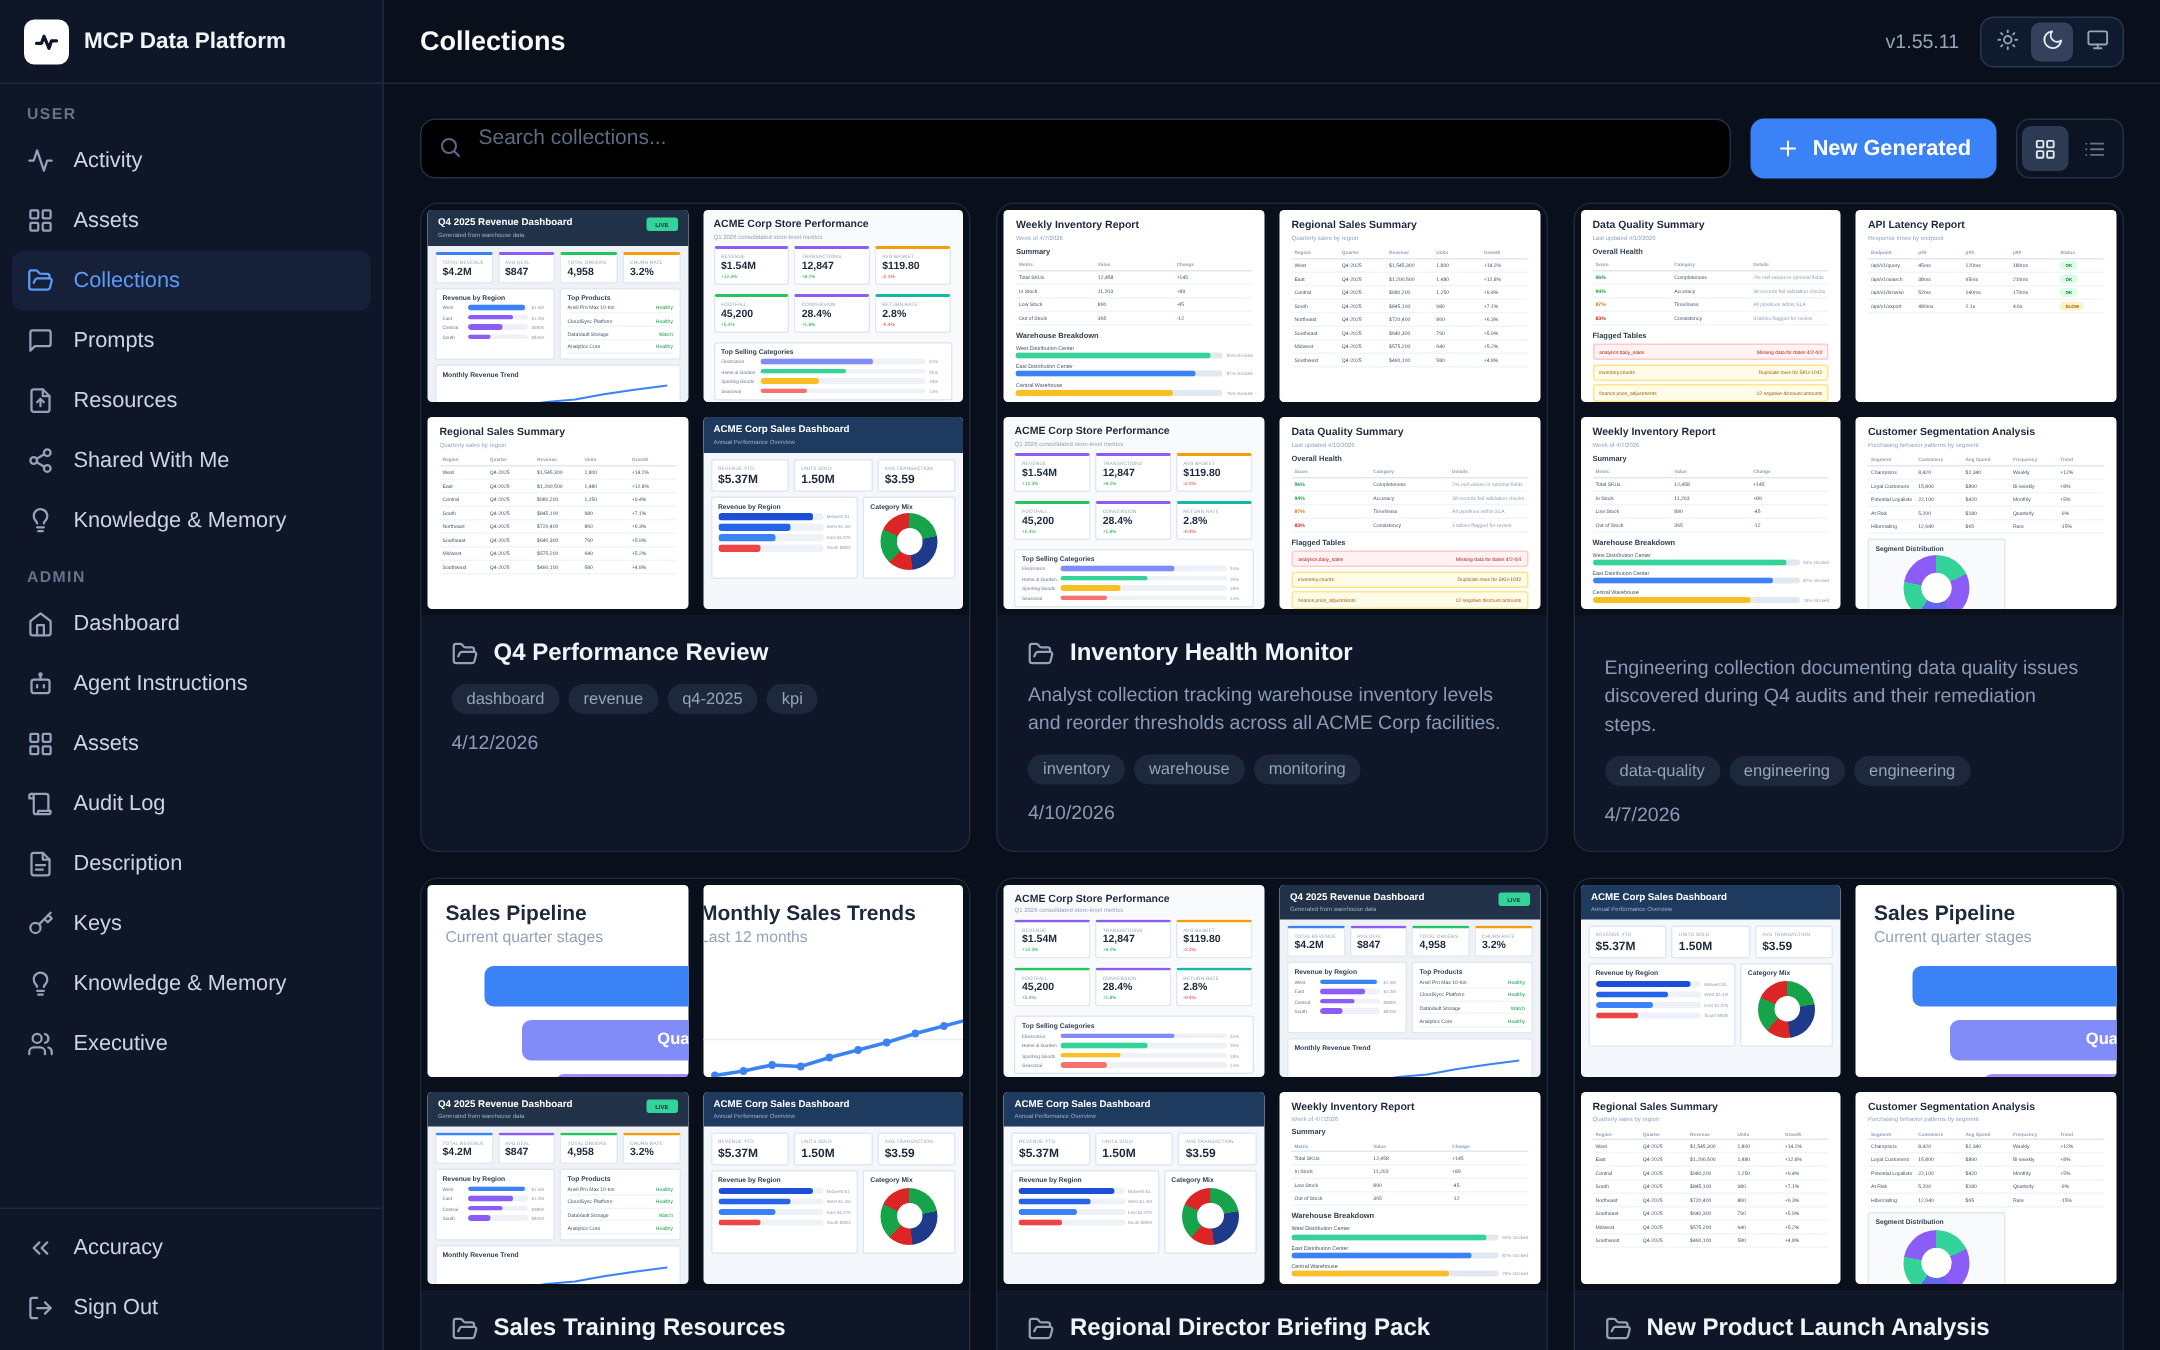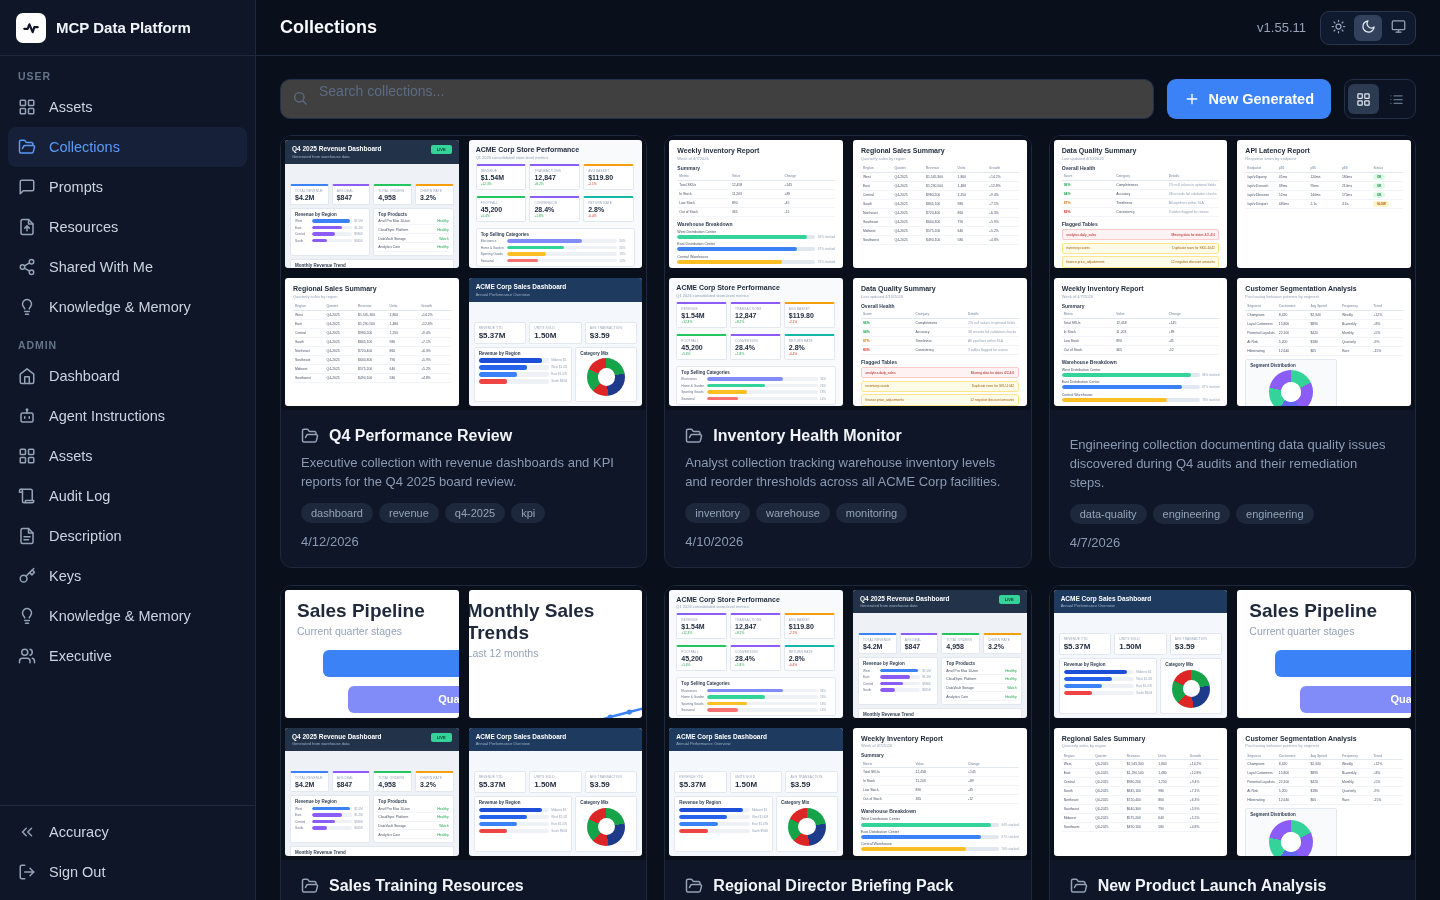--- a/index.html
+++ b/index.html
@@ -23,21 +23,21 @@
 .page-title{color:#f8fafc;font-size:18px;font-weight:bold}
 .topbar-right{display:flex;align-items:center;gap:14px}
 .version{color:#94a3b8;font-size:13px}
 .theme-toggle{display:flex;align-items:center;gap:2px;border:1px solid #293650;background:#101a2e;border-radius:9px;padding:3px}
 .theme-btn{width:28px;height:26px;display:flex;align-items:center;justify-content:center;border-radius:6px;color:#94a3b8;background:none;border:none;cursor:pointer}
 .theme-btn.active{background:#33415c;color:#e8edf5}
 
 .content{flex:1;padding:23px 24px;overflow:hidden}
 .toolbar{display:flex;gap:13px;margin-bottom:16px}
 .search-wrap{flex:1;position:relative}
-.search-input{width:100%;height:40px;background:#404040;border:1px solid #223049;border-radius:10px;padding:0 14px 16px 38px;color:#e2e8f0;font-size:14px;outline:none}
+.search-input{width:100%;height:40px;background:#000000;border:1px solid #223049;border-radius:10px;padding:0 14px 16px 38px;color:#e2e8f0;font-size:14px;outline:none}
 .search-input::placeholder{color:#5b6b84}
 .search-icon{position:absolute;left:12px;top:11px;color:#5b6b84;display:flex}
 .btn-primary{height:40px;display:flex;align-items:center;gap:8px;background:#3b82f6;color:#fff;border:none;border-radius:9px;padding:0 17px;font-size:14.5px;font-weight:bold;cursor:pointer;font-family:inherit}
 .view-toggle{display:flex;align-items:center;border:1px solid #223049;background:#0c1424;border-radius:9px;padding:3px;gap:2px}
 .view-btn{width:31px;height:30px;border-radius:6px;display:flex;align-items:center;justify-content:center;color:#64748b;background:none;border:none;cursor:pointer}
 .view-btn.active{background:#2c3a52;color:#e2e8f0}
 
 .grid{display:grid;grid-template-columns:repeat(3,1fr);gap:17px}
 .card{background:#0e1627;border:1px solid #1e293b;border-radius:12px;overflow:hidden}
 .thumbs{display:grid;grid-template-columns:1fr 1fr;gap:2px;background:#0a0f1c}
@@ -49,21 +49,21 @@
 .card-desc{margin-top:9px;color:#8a9ab5;font-size:13px;line-height:1.45}
 .tags{display:flex;gap:6px;margin-top:11px;flex-wrap:wrap}
 .tag{background:#1d283c;color:#94a3b8;font-size:11px;padding:4px 10px;border-radius:999px}
 .card-date{margin-top:11px;color:#8a9ab5;font-size:13px}
 
 .dhead{display:flex;justify-content:space-between;align-items:flex-start;background:#223349;padding:5px 7px}
 .dhead.navy{background:#1f3a5f}
 .dh-t{color:#fff;font-size:6.5px;font-weight:bold}
 .dh-s{color:#9db0c7;font-size:4px;margin-top:1.5px}
 .dh-badge{background:#34d399;color:#0b3b2a;font-size:4px;font-weight:bold;padding:2px 6px;border-radius:2px}
-.dbody{padding:20px 5px}
+.dbody{padding:4px 5px}
 .lt-t{font-size:7px;font-weight:bold;color:#1e293b}
 .lt-s{font-size:4px;color:#94a3b8;margin:1.5px 0 4px}
 .krow{display:flex;gap:3px}
 .kcard{flex:1;background:#fff;border:1px solid #e2e8f0;border-top:2px solid #3b82f6;border-radius:2px;padding:3px 4px;min-width:0}
 .klbl{font-size:3.2px;color:#94a3b8;letter-spacing:.04em;white-space:nowrap}
 .kval{font-size:7px;font-weight:bold;color:#1e293b;margin-top:1px;white-space:nowrap}
 .kdelta{font-size:3.2px;margin-top:1px}
 .up{color:#16a34a}.down{color:#dc2626}
 .prow{display:flex;gap:3px;margin-top:3px;align-items:stretch}
 .mpanel{flex:1;background:#fff;border:1px solid #e2e8f0;border-radius:2px;padding:3px 4px;min-width:0}
@@ -90,21 +90,21 @@
 .wh-fill{display:block;height:100%;border-radius:2px}
 .wh-pct{font-size:3px;color:#94a3b8;flex-shrink:0}
 .flag{display:flex;justify-content:space-between;font-size:3.3px;padding:2.8px 3.5px;border-radius:2px;margin-top:2.2px;border:.5px solid}
 .flag.red{background:#fef2f2;border-color:#fecaca;color:#b91c1c}
 .flag.yellow{background:#fefce8;border-color:#fde68a;color:#a16207}
 .donut{border-radius:50%;position:relative;flex-shrink:0}
 .donut::after{content:"";position:absolute;inset:27%;background:#fff;border-radius:50%}
 .mini.white{background:#fff;padding:7px 8px}
 .mini.lightpad{background:#f8fafc;padding:6px 7px}
 
-.pipe-t{font-size:19px;font-weight:bold;color:#1e293b}
+.pipe-t{font-size:14px;font-weight:bold;color:#1e293b}
 .pipe-s{font-size:10.5px;color:#94a3b8;margin-top:3px}
 .funnel{margin-top:13px;width:165%;margin-left:9%;display:flex;flex-direction:column;align-items:center;gap:9px}
 .fbar{height:27px;border-radius:6px;color:#fff;font-size:11px;font-weight:bold;display:flex;align-items:center;justify-content:flex-end;padding-right:10px;white-space:nowrap}
 .trend2-in{margin-left:-14px}
 .trendbig{width:140%;height:86px;display:block;margin-top:6px}
 </style>
 </head>
 <body>
 
 <div class="layout">
@@ -113,20 +113,28 @@
     <div class="logo-row">
       <div class="logo-mark">
         <svg width="20" height="20" viewBox="0 0 24 24" fill="none" stroke="currentColor" stroke-width="2.6" stroke-linecap="round" stroke-linejoin="round">
             <polyline points="4 13 8 13 10 7.5 14 17 16 11 20 11"></polyline>
           </svg>
       </div>
       <span class="logo-title">MCP Data Platform</span>
     </div>
     <nav class="nav" id="sidebar-nav">
         <div class="nav-section-label">USER</div>
+        <div class="nav-item">
+          <span class="ni">
+            <svg width="18" height="18" viewBox="0 0 24 24" fill="none" stroke="currentColor" stroke-width="2" stroke-linecap="round" stroke-linejoin="round">
+              <polyline points="22 12 18 12 15 21 9 3 6 12 2 12"></polyline>
+            </svg>
+          </span>
+          <span>Activity</span>
+        </div>
         <div class="nav-item">
           <span class="ni">
             <svg width="18" height="18" viewBox="0 0 24 24" fill="none" stroke="currentColor" stroke-width="2" stroke-linecap="round" stroke-linejoin="round">
               <rect x="3" y="3" width="7" height="7" rx="1"></rect>
               <rect x="14" y="3" width="7" height="7" rx="1"></rect>
               <rect x="3" y="14" width="7" height="7" rx="1"></rect>
               <rect x="14" y="14" width="7" height="7" rx="1"></rect>
             </svg>
           </span>
           <span>Assets</span>
@@ -658,21 +666,20 @@
             </div>
             <div class="card-info">
               <div class="card-title-row">
                 <span class="ni" style="display:flex">
                   <svg width="18" height="18" viewBox="0 0 24 24" fill="none" stroke="currentColor" stroke-width="2" stroke-linecap="round" stroke-linejoin="round">
                     <path d="M6 14l1.45-2.9A2 2 0 0 1 9.24 10H20a2 2 0 0 1 1.94 2.5l-1.55 6a2 2 0 0 1-1.94 1.5H4a2 2 0 0 1-2-2V5a2 2 0 0 1 2-2h3.93a2 2 0 0 1 1.66.9l.82 1.2a2 2 0 0 0 1.66.9H18a2 2 0 0 1 2 2v2"></path>
                   </svg>
                 </span>
                 <span class="card-title">Q4 Performance Review</span>
               </div>
-              <div class="card-desc">Executive collection with revenue dashboards and KPI reports for the Q4 2025 board review.</div>
               <div class="tags">
                 <span class="tag">dashboard</span>
                 <span class="tag">revenue</span>
                 <span class="tag">q4-2025</span>
                 <span class="tag">kpi</span>
               </div>
               <div class="card-date">4/12/2026</div>
             </div>
           </div>
           <div class="card">

